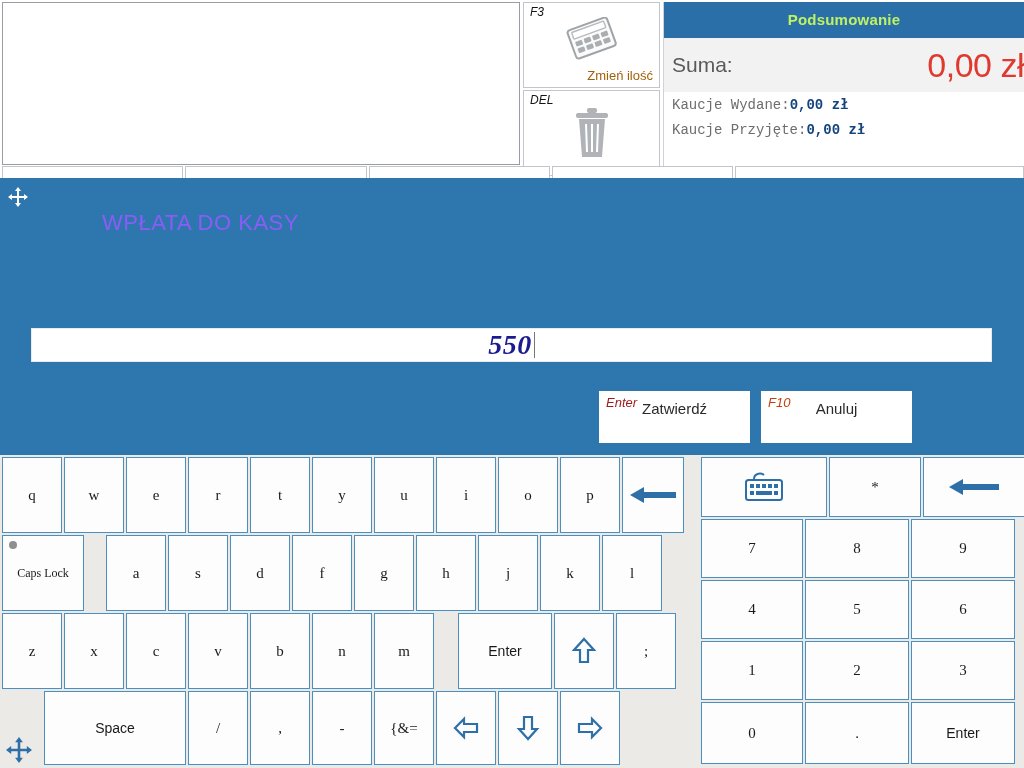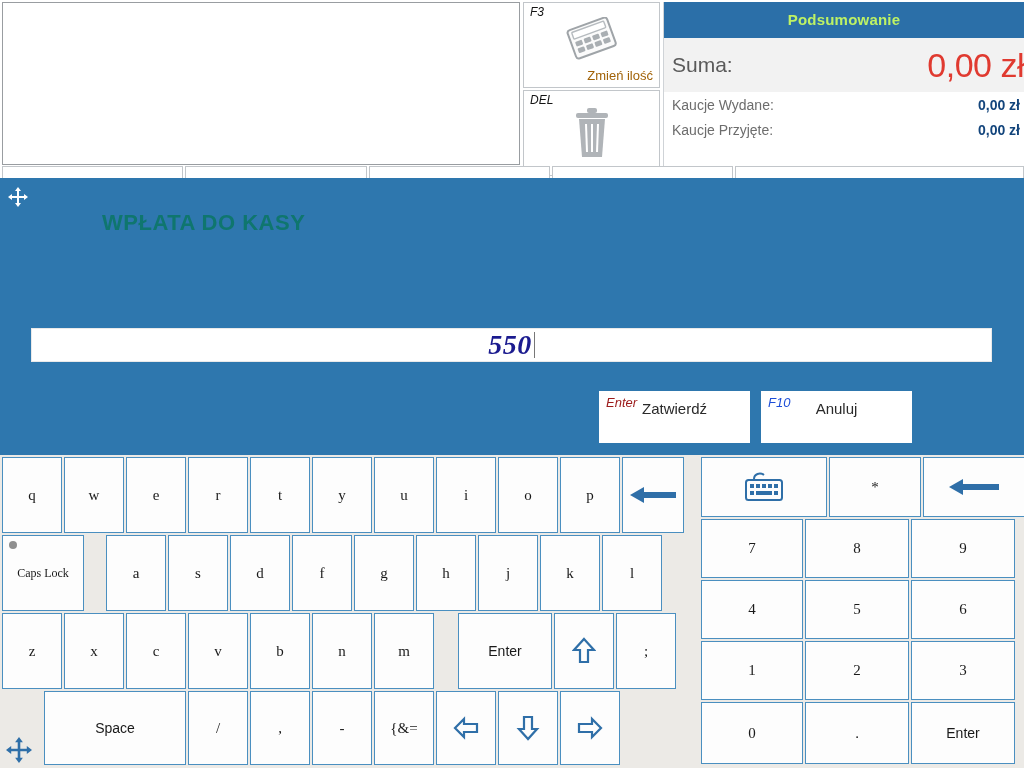--- a/index.html
+++ b/index.html
@@ -54,22 +54,22 @@
     height: 54px; background: #f2f2f2;
     display: flex; align-items: center; justify-content: space-between;
     padding: 0 4px 0 8px; box-sizing: border-box;
   }
   .summary-suma .lbl { font-size: 21px; color: #5a5a5a; }
   .summary-suma .val {
     font-size: 34px; color: #e03a30; white-space: nowrap;
     margin-right: -4px; letter-spacing: -0.5px;
   }
   .summary-row {
-    display: flex; align-items: center; justify-content: space-between;
-    padding: 2px 4px 2px 8px; box-sizing: border-box; height: 25px;
+    display: flex; align-items: center; justify-content: flex-start;
+    padding: 2px 4px 2px 8px; box-sizing: border-box; height: 25px; font-family: Liberation Mono, monospace;
   }
   .summary-row .lbl { font-size: 14px; color: #6d6d6d; }
   .summary-row .val { font-size: 14px; color: #13457c; font-weight: bold; }
 
   .fkey-strip {
     position: absolute; left: 2px; top: 166px; width: 1022px; height: 22px;
     display: flex; gap: 2px; overflow: hidden;
   }
   .fkey-cut {
     flex: 1 1 0; background: #ffffff; border: 1px solid #c2c6ca;
@@ -84,22 +84,22 @@
 
   
   .dialog {
     position: absolute; left: 0px; top: 178px; width: 1024px; height: 277px;
     background: #2e77ae;
   }
   .dlg-move {
     position: absolute; left: 8px; top: 9px; width: 20px; height: 20px;
   }
   .dlg-title {
-    position: absolute; left: 102px; top: 210px; font-size: 22px; color: #0f766e;
-    letter-spacing: 0.5px; font-weight: bold;
+    position: absolute; left: 102px; top: 210px; font-size: 22px; color: #8b5cf6;
+    letter-spacing: 0.5px; font-weight: normal;
   }
   .dlg-input {
     position: absolute; left: 31px; top: 328px; width: 961px; height: 34px;
     background: #ffffff; border: 1px solid #e9e9e9; box-sizing: border-box;
     display: flex; align-items: center; justify-content: center;
   }
   .dlg-input .val {
     font-size: 28px; font-style: italic; font-weight: bold; color: #1b1b8f;
     font-family: "Liberation Serif", serif;
     letter-spacing: 0.5px;
@@ -114,21 +114,21 @@
   }
   .dlg-btn .hot {
     position: absolute; left: 6px; top: 3px;
     font-size: 13px; font-style: italic;
   }
   .dlg-btn .cap {
     position: absolute; left: 0; right: 0; top: 8px;
     text-align: center; font-size: 15px; color: #2a2a2a;
   }
   .dlg-btn.enter .hot { color: #9c1b1b; }
-  .dlg-btn.cancel .hot { color: #1d4ed8; }
+  .dlg-btn.cancel .hot { color: #c2410c; }
 
   
   .kbd {
     position: absolute; left: 0; top: 455px; width: 1024px; height: 313px;
     background: #eceae6;
   }
   .kbd-left { position: absolute; left: 0; top: 0; width: 694px; height: 313px; }
   .kbd-right { position: absolute; left: 697px; top: 0; width: 327px; height: 313px; }
 
   .krow { position: absolute; left: 0; display: flex; gap: 2px; }

